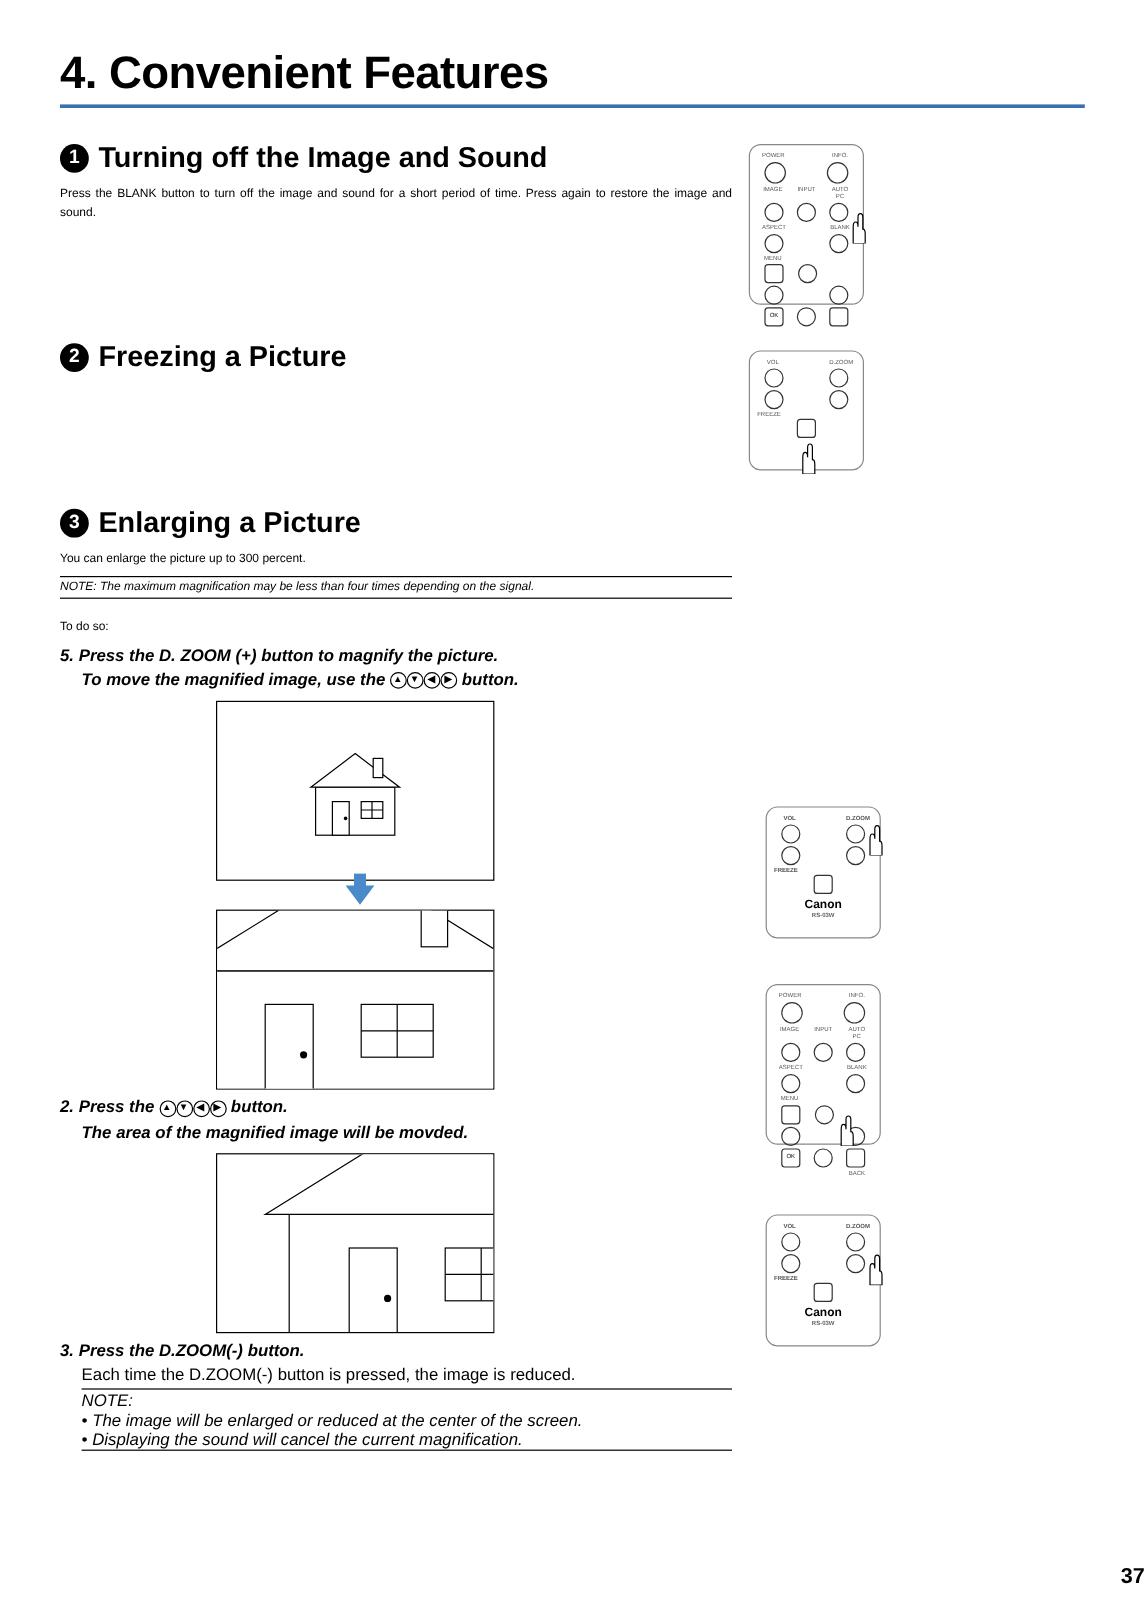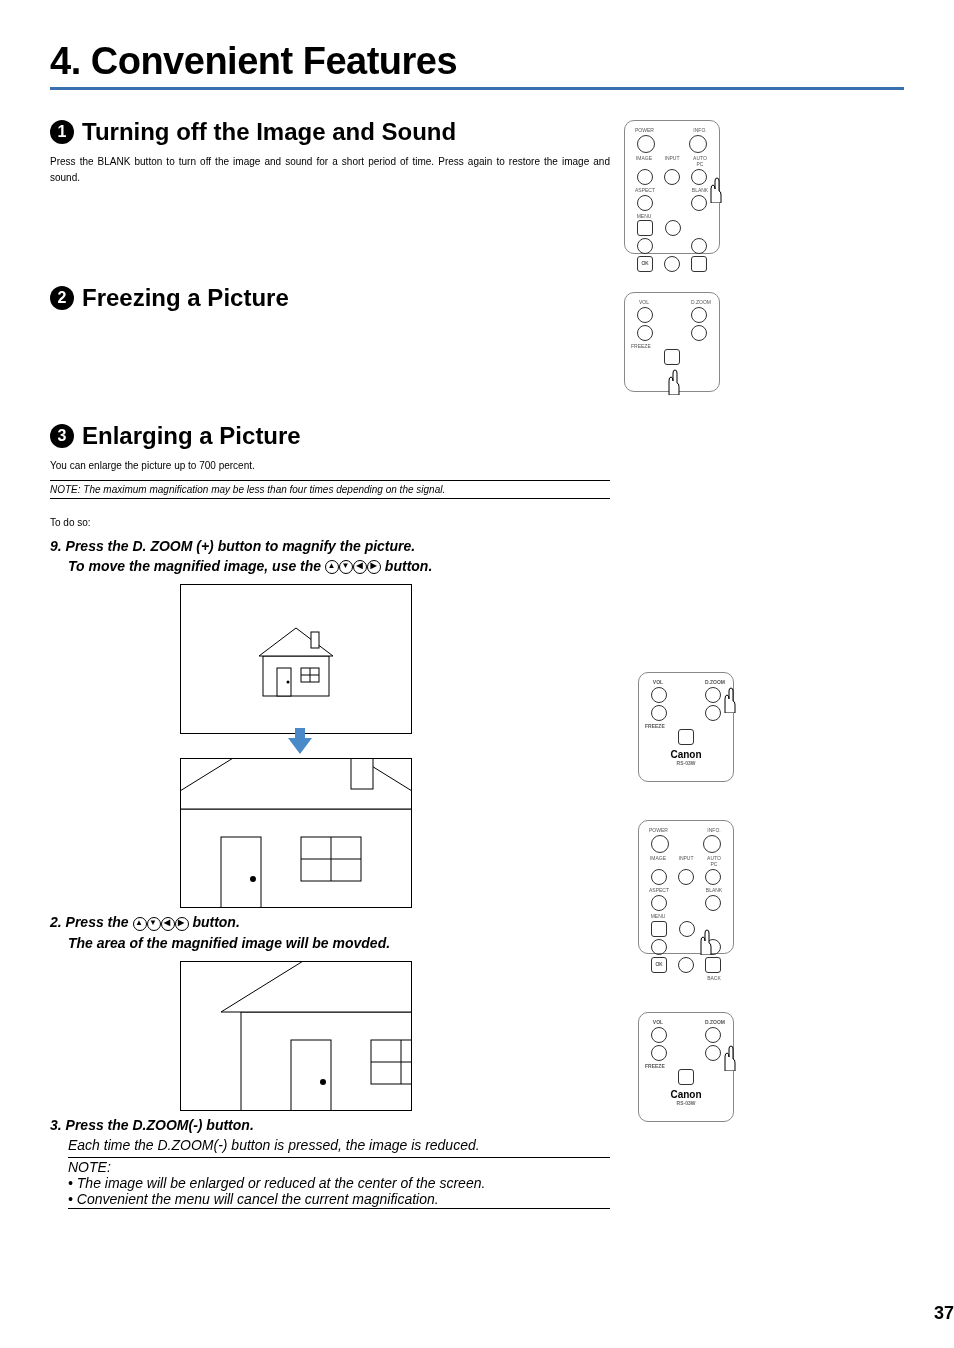--- a/index.html
+++ b/index.html
@@ -89,21 +89,20 @@
     margin: 6px 0 4px 0;
   }
   .sub {
     font-size: 14px;
     font-weight: bold;
     font-style: italic;
     margin: 2px 0 10px 18px;
   }
   .sub-plain {
     font-size: 14px;
-    font-style: italic;
     margin: 2px 0 4px 18px;
   }
   .note-block {
     border-top: 1px solid #000;
     border-bottom: 1px solid #000;
     margin-left: 18px;
     margin-top: 2px;
     padding: 1px 0;
   }
   .note-line {
@@ -320,26 +319,26 @@
       </div>
     </div>
   </div>
 
   <div class="section">
     <div class="left-col">
       <h2 class="section-heading">
         <span class="circled-num">3</span>
         <span>Enlarging a Picture</span>
       </h2>
-      <p class="body-text">You can enlarge the picture up to 700 percent.</p>
+      <p class="body-text">You can enlarge the picture up to 300 percent.</p>
       <div class="note-box">NOTE: The maximum magnification may be less than four times depending on the signal.</div>
 
       <p class="todo">To do so:</p>
 
-      <p class="step">9.  Press the D. ZOOM (+) button to magnify the picture.</p>
+      <p class="step">5.  Press the D. ZOOM (+) button to magnify the picture.</p>
       <p class="sub">
         <span>To move the magnified image, use the </span><span class="arrow-icons"><span class="circ">▲</span><span class="circ">▼</span><span class="circ">◀</span><span class="circ">▶</span></span><span> button.</span>
       </p>
 
       <div class="figwrap">
         <div class="house-box">
           <svg width="110" height="90" viewBox="0 0 110 90">
             <rect x="22" y="42" width="66" height="40" fill="#fff" stroke="#000"></rect>
             <polygon points="18,42 55,14 92,42" fill="#fff" stroke="#000"></polygon>
             <rect x="70" y="18" width="8" height="16" fill="#fff" stroke="#000"></rect>
@@ -382,21 +381,21 @@
             <line x1="190" y1="100" x2="250" y2="100" stroke="#000"></line>
           </svg>
         </div>
       </div>
 
       <p class="step">3. Press the D.ZOOM(-) button.</p>
       <p class="sub-plain">Each time the D.ZOOM(-) button is pressed, the image is reduced.</p>
       <div class="note-block">
         <p class="note-line">NOTE:</p>
         <p class="note-line">• The image will be enlarged or reduced at the center of the screen.</p>
-        <p class="note-line">• Convenient the menu will cancel the current magnification.</p>
+        <p class="note-line">• Displaying the sound will cancel the current magnification.</p>
       </div>
     </div>
 
     <div class="rc-pos" style="left:574px; top:246px;">
       <div class="remote brand">
         <div class="lbl-row">
             <div class="rc-label">VOL</div>
             <div class="rc-label">D.ZOOM</div>
           </div>
         <div class="btn-row">

